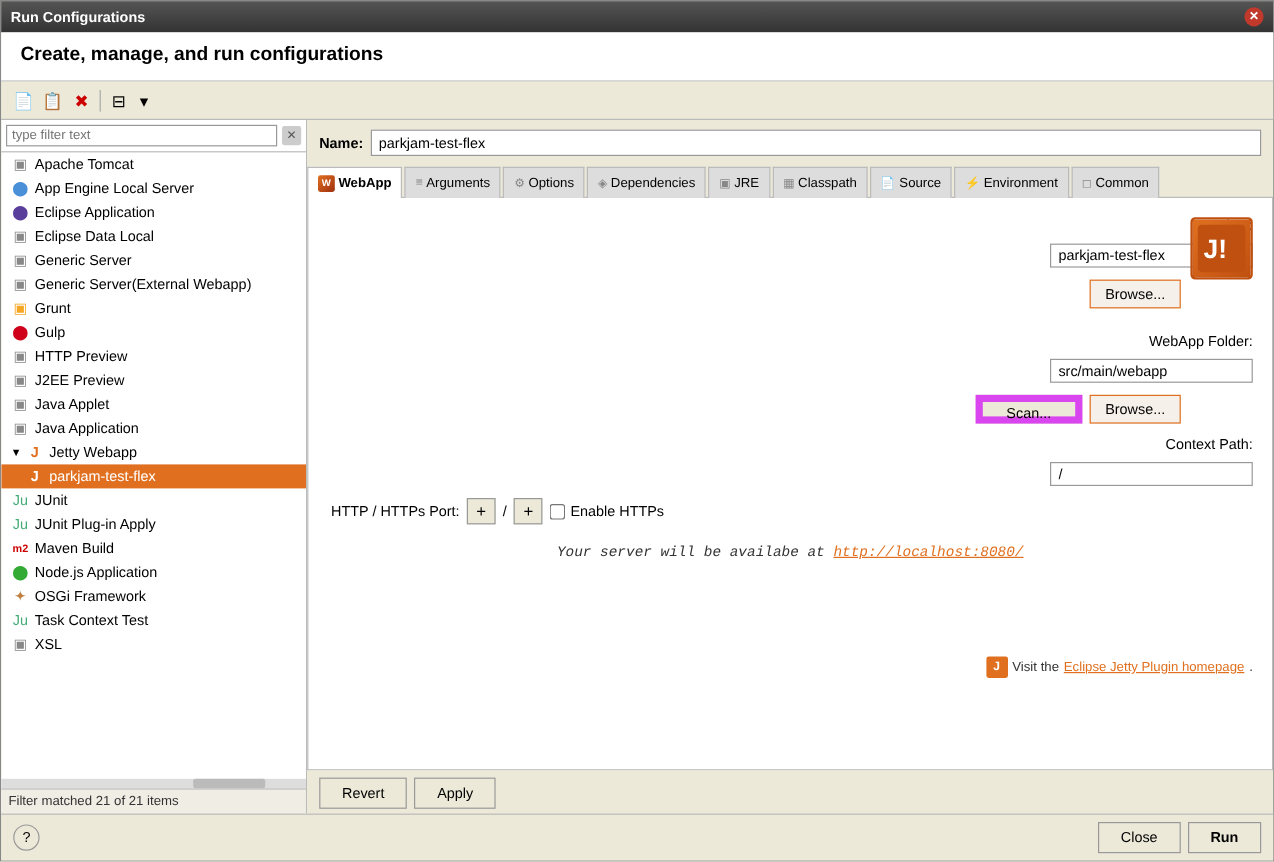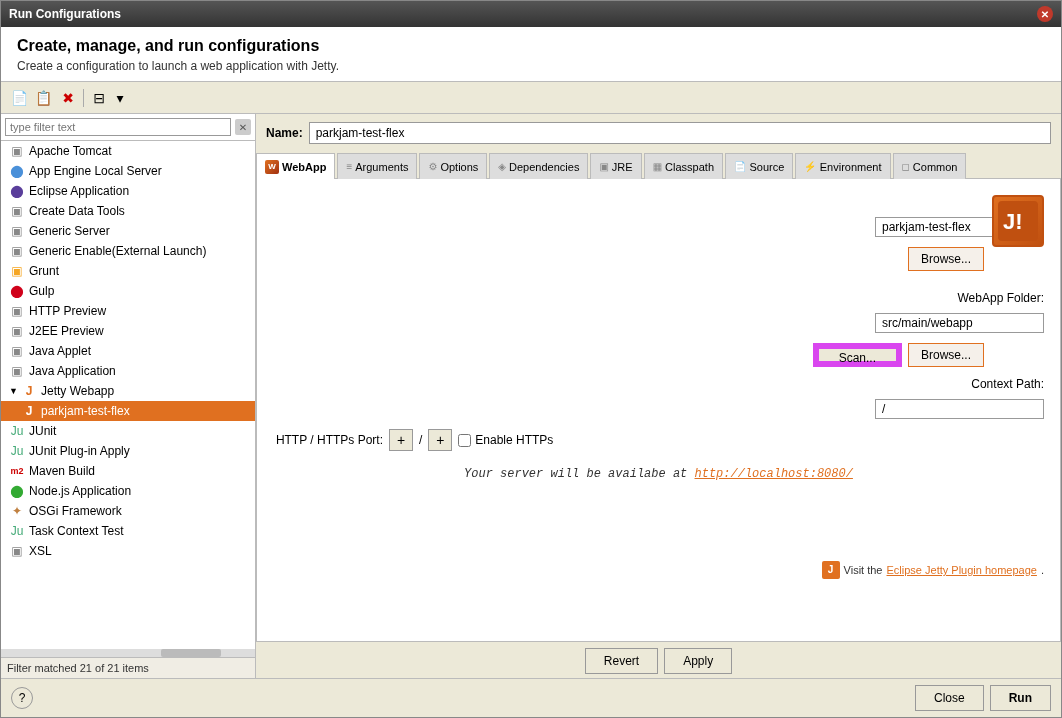--- a/index.html
+++ b/index.html
@@ -439,21 +439,21 @@
       padding: 4px 18px;
       border: 1px solid #999;
       background: #ece9d8;
       font-size: 12px;
       cursor: pointer;
       height: 26px;
     }
 
     .revert-apply-row {
       display: flex;
-      justify-content: center;
+      justify-content: flex-start;
       gap: 6px;
       padding: 6px 10px 4px;
       background: #ece9d8;
     }
 
     .revert-btn {
       padding: 4px 18px;
       border: 1px solid #999;
       background: #ece9d8;
       font-size: 12px;
@@ -502,21 +502,20 @@
 
 <div class="window">
 
   <div class="title-bar">
     <span class="title-bar-text">Run Configurations</span>
     <button class="close-btn">✕</button>
   </div>
 
   <div class="header-area">
     <div class="header-title">Create, manage, and run configurations</div>
-    <div class="header-subtitle">Create a configuration to launch a web application with Jetty.</div>
   </div>
 
   <div class="toolbar">
     <button class="toolbar-btn" title="New">
       <span>📄</span>
     </button>
     <button class="toolbar-btn" title="Duplicate">
       <span>📋</span>
     </button>
     <button class="toolbar-btn" title="Delete" style="color:#c00;">
@@ -551,31 +550,31 @@
           <span>App Engine Local Server</span>
         </div>
 
         <div class="tree-item">
           <span class="tree-icon" style="color:#5a3e9b;">⬤</span>
           <span>Eclipse Application</span>
         </div>
 
         <div class="tree-item">
           <span class="tree-icon" style="color:#888;">▣</span>
-          <span>Create Data Tools</span>
+          <span>Eclipse Data Local</span>
         </div>
 
         <div class="tree-item">
           <span class="tree-icon" style="color:#888;">▣</span>
           <span>Generic Server</span>
         </div>
 
         <div class="tree-item">
           <span class="tree-icon" style="color:#888;">▣</span>
-          <span>Generic Enable(External Launch)</span>
+          <span>Generic Server(External Webapp)</span>
         </div>
 
         <div class="tree-item">
           <span class="tree-icon" style="color:#f5a623;">▣</span>
           <span>Grunt</span>
         </div>
 
         <div class="tree-item">
           <span class="tree-icon" style="color:#d0021b;">⬤</span>
           <span>Gulp</span>

